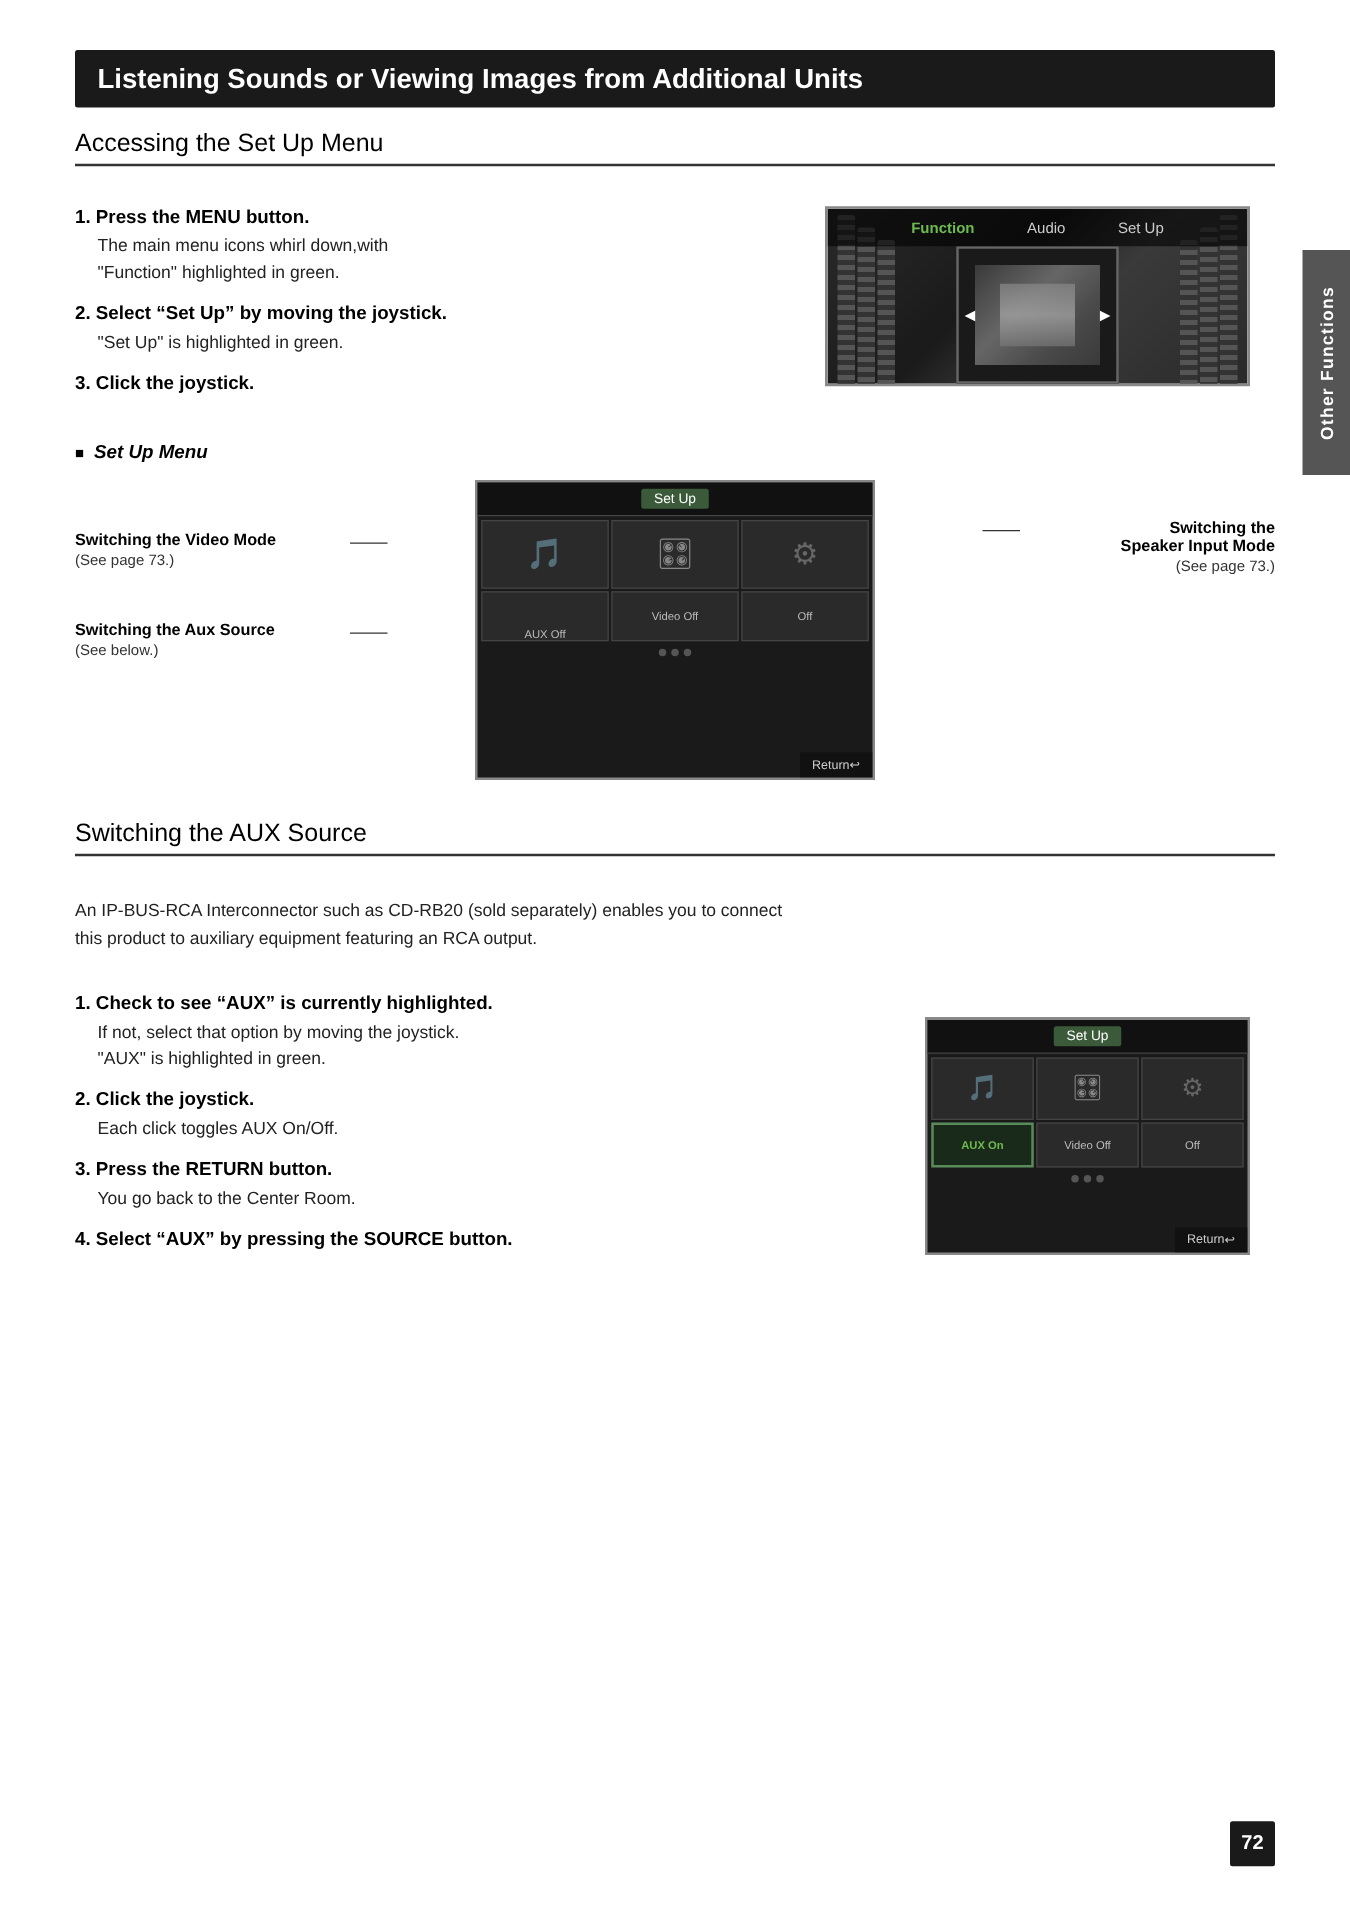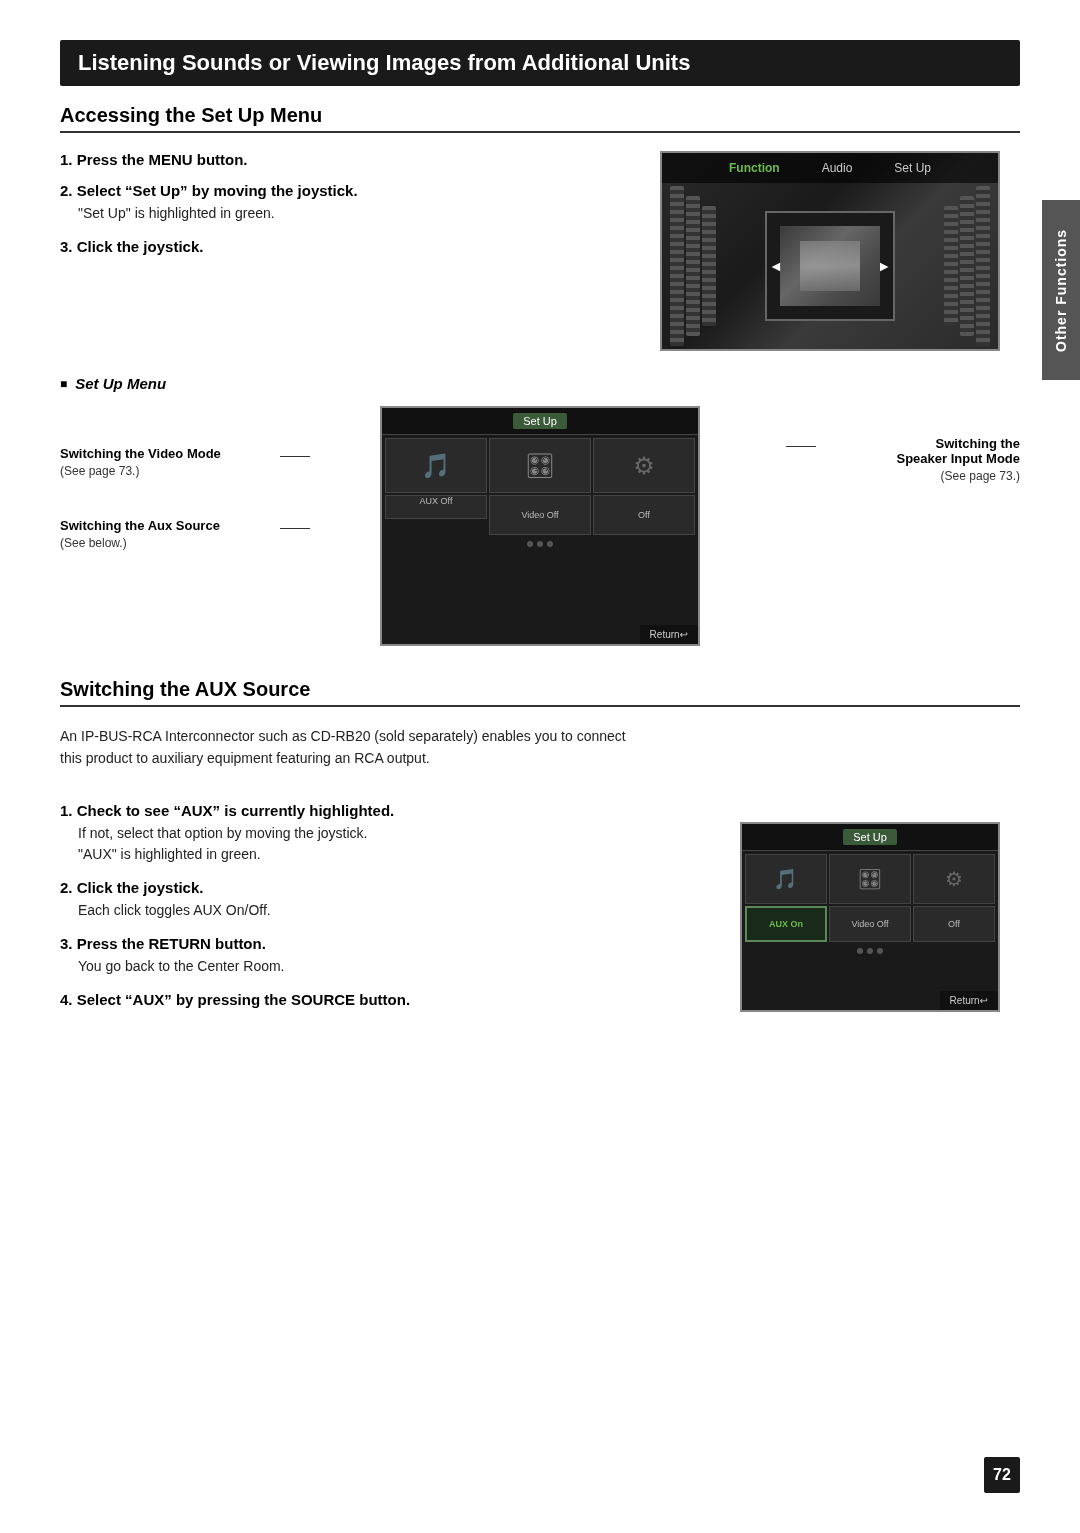--- a/index.html
+++ b/index.html
@@ -48,24 +48,24 @@
       font-size: 22px;
       font-weight: bold;
       padding: 10px 18px;
       margin-bottom: 18px;
       border-radius: 2px;
     }
 
     
     .section-heading {
       font-size: 20px;
-      font-weight: bold;
+      font-weight: normal;
       border-bottom: 2px solid #333;
       padding-bottom: 4px;
-      margin-bottom: 18px;
+      margin-bottom: 32px;
       color: #000;
     }
 
     
     .two-col {
       display: flex;
       gap: 24px;
       margin-bottom: 24px;
     }
 
@@ -96,21 +96,21 @@
     .step-desc {
       font-size: 14px;
       margin-left: 18px;
       color: #222;
       line-height: 1.5;
     }
 
     
     .screenshot-top {
       width: 340px;
-      height: 200px;
+      height: 144px;
       background: #1a1a1a;
       border: 2px solid #888;
       position: relative;
       overflow: hidden;
     }
 
     .screenshot-top .menu-bar {
       display: flex;
       justify-content: center;
       gap: 30px;
@@ -335,20 +335,21 @@
   </div>
 
   <div class="two-col">
     <div class="col-left">
 
       <div class="step">
         <div class="step-title">
           <span class="step-num">1.</span>
           <span>Press the MENU button.</span>
         </div>
+        <div class="step-desc">The main menu icons whirl down,with<br>"Function" highlighted in green.</div>
       </div>
 
       <div class="step">
         <div class="step-title">
           <span class="step-num">2.</span>
           <span>Select “Set Up” by moving the joystick.</span>
         </div>
         <div class="step-desc">"Set Up" is highlighted in green.</div>
       </div>
 
@@ -434,21 +435,21 @@
             </div>
             <div style="background:#2a2a2a; border:1px solid #444; height:55px; display:flex; align-items:center; justify-content:center;">
               <span style="font-size:24px; color:#888;">🎛</span>
             </div>
             <div style="background:#2a2a2a; border:1px solid #444; height:55px; display:flex; align-items:center; justify-content:center;">
               <span style="font-size:24px; color:#666;">⚙</span>
             </div>
           </div>
 
           <div style="display:grid; grid-template-columns:1fr 1fr 1fr; gap:2px; padding:2px 3px;">
-            <div style="background:#2a2a2a; border:1px solid #444; height:24px; display:flex; align-items:center; justify-content:flex-start; flex-direction:column;">
+            <div style="background:#2a2a2a; border:1px solid #444; height:40px; display:flex; align-items:center; justify-content:flex-end; flex-direction:column;">
               <span class="cell-text">AUX Off</span>
             </div>
             <div style="background:#2a2a2a; border:1px solid #444; height:40px; display:flex; align-items:center; justify-content:center; flex-direction:column;">
               <span class="cell-text">Video Off</span>
             </div>
             <div style="background:#2a2a2a; border:1px solid #444; height:40px; display:flex; align-items:center; justify-content:center; flex-direction:column;">
               <span class="cell-text">Off</span>
             </div>
           </div>
 

